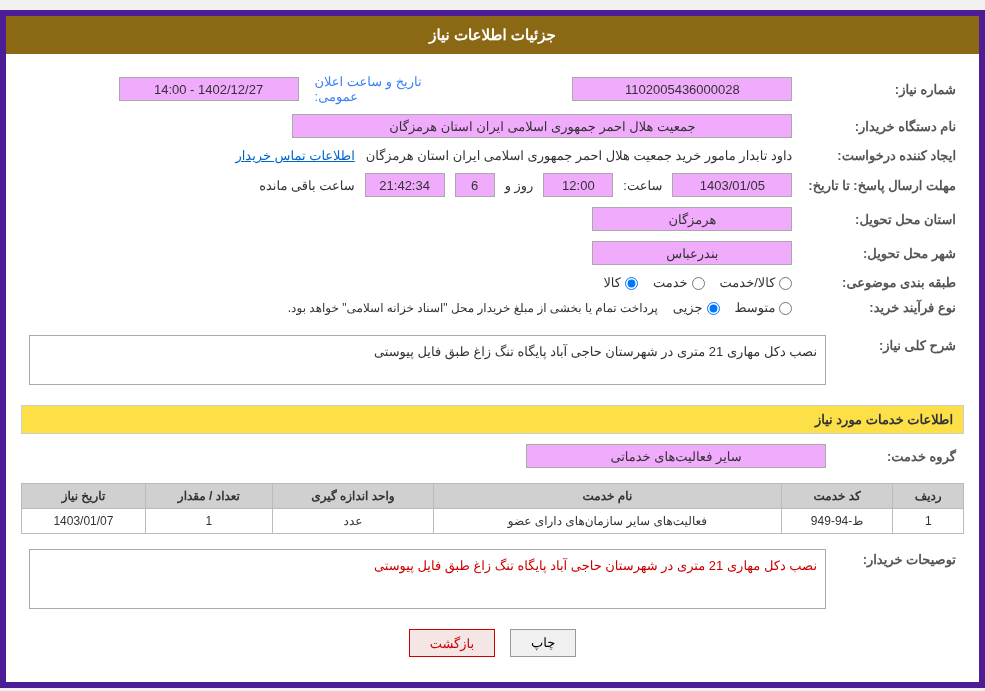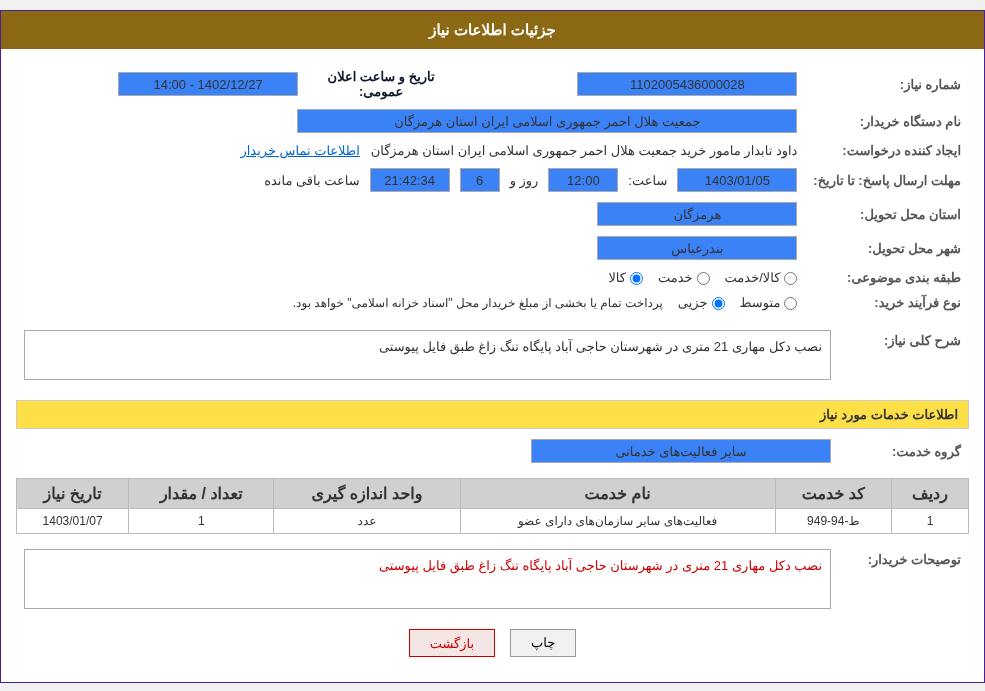--- a/index.html
+++ b/index.html
@@ -7,21 +7,21 @@
       font-family: Tahoma, Arial, sans-serif;
       font-size: 13px;
       background: #f0f0f0;
       direction: rtl;
       color: #333;
     }
     .page-wrapper {
       max-width: 985px;
       margin: 10px auto;
       background: #fff;
-      border: 1px solid #4c1d95;
+      border: 6px solid #4c1d95;
     }
     .page-header {
       background: #8b6914;
       color: #fff;
       text-align: center;
       padding: 10px 15px;
       font-size: 15px;
       font-weight: bold;
     }
     .content {
@@ -88,21 +88,21 @@
       border-collapse: collapse;
       margin-top: 8px;
       border: 1px solid #ccc;
     }
     .services-table th {
       background: #d0d0d0;
       border: 1px solid #bbb;
       padding: 5px 8px;
       text-align: center;
       font-weight: bold;
-      font-size: 16px;
+      font-size: 12px;
     }
     .services-table td {
       border: 1px solid #bbb;
       padding: 5px 8px;
       text-align: center;
       font-size: 12px;
     }
     .buyer-desc-box {
       border: 1px solid #aaa;
       min-height: 60px;
@@ -139,42 +139,42 @@
     }
     .row-flex {
       display: flex;
       align-items: center;
       direction: rtl;
       gap: 10px;
     }
     .border-box {
       border: 1px solid #aaa;
       padding: 3px 6px;
-      background: #3b82f6;
+      background: #f0abfc;
       height: 24px;
       display: inline-flex;
       align-items: center;
       justify-content: center;
     }
   </style>
 </head>
 <body>
 
 <div class="page-wrapper">
   <div class="page-header">جزئیات اطلاعات نیاز</div>
   <div class="content">
 
     <table class="info-table">
       <tbody>
           <tr>
         <td class="label-cell">شماره نیاز:</td>
         <td class="value-cell">
           <span class="border-box" style="min-width:220px;">1102005436000028</span>
         </td>
-        <td style="width:150px; text-align:center; font-weight:bold; color:#0f172a;">تاریخ و ساعت اعلان عمومی:</td>
+        <td style="width:150px; text-align:left; font-weight:normal; color:#3b82f6;">تاریخ و ساعت اعلان عمومی:</td>
         <td>
           <span class="border-box" style="min-width:180px;">1402/12/27 - 14:00</span>
         </td>
       </tr>
       <tr>
         <td class="label-cell">نام دستگاه خریدار:</td>
         <td class="value-cell" colspan="3">
           <span class="border-box" style="min-width:500px;">جمعیت هلال احمر جمهوری اسلامی ایران استان هرمزگان</span>
         </td>
       </tr>

